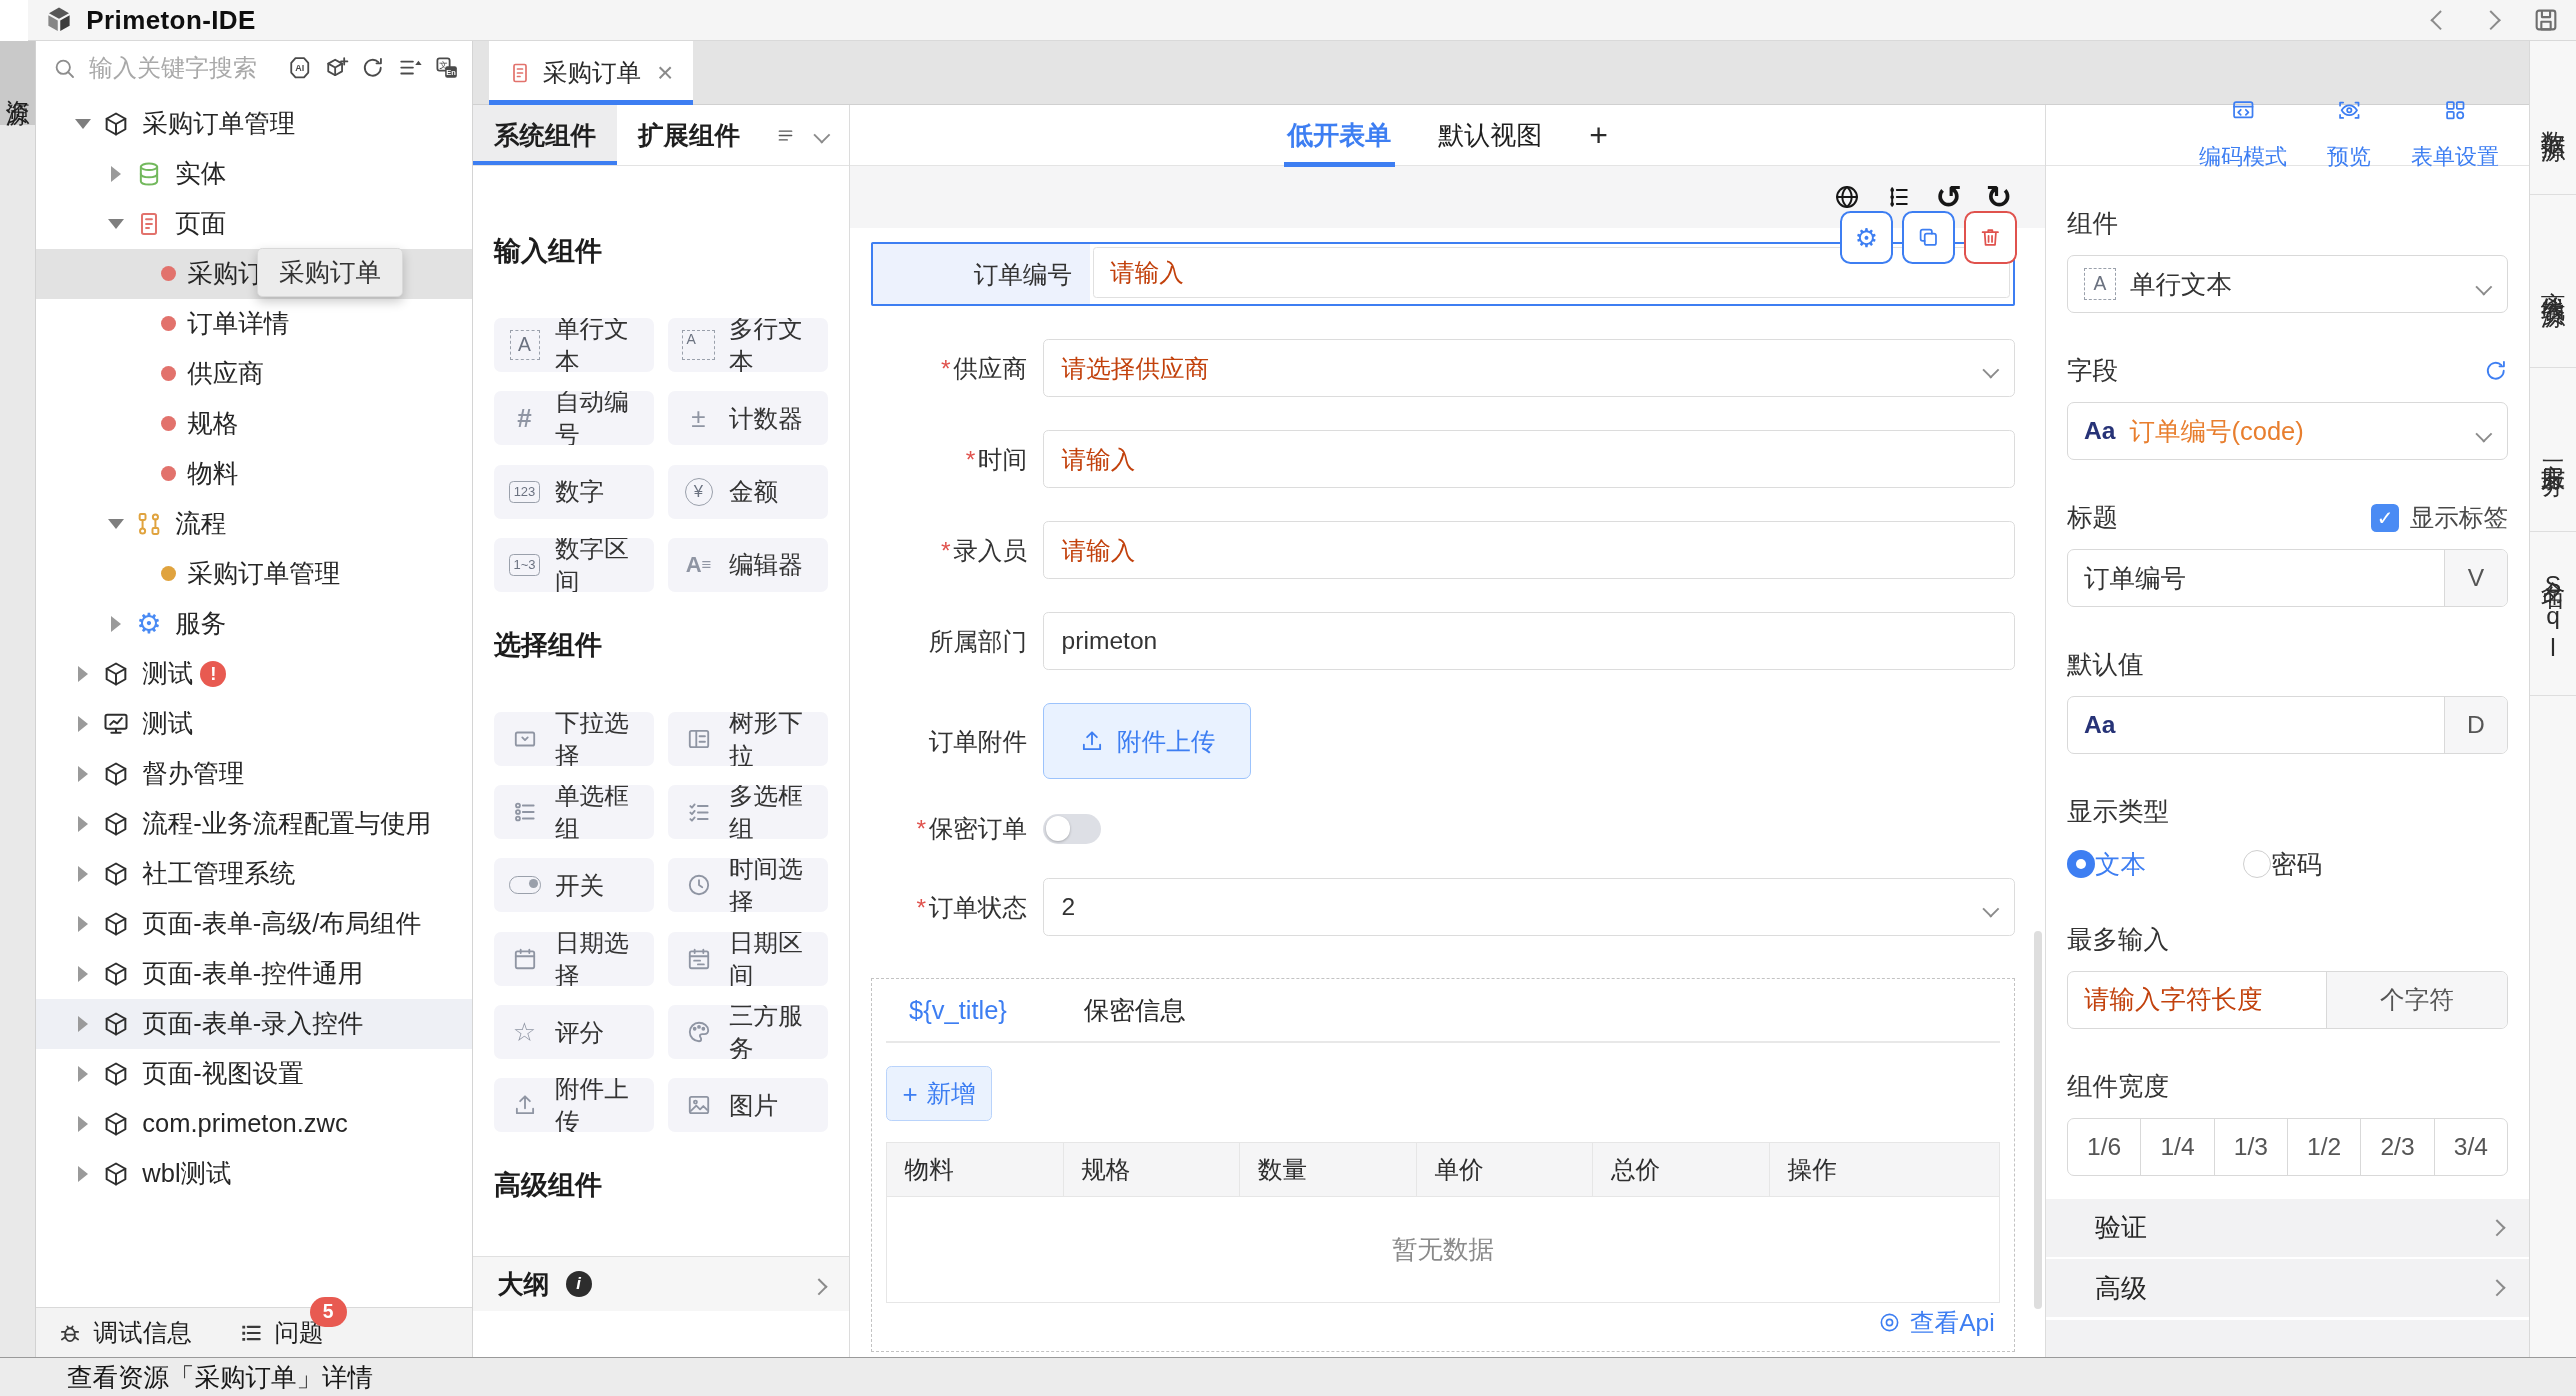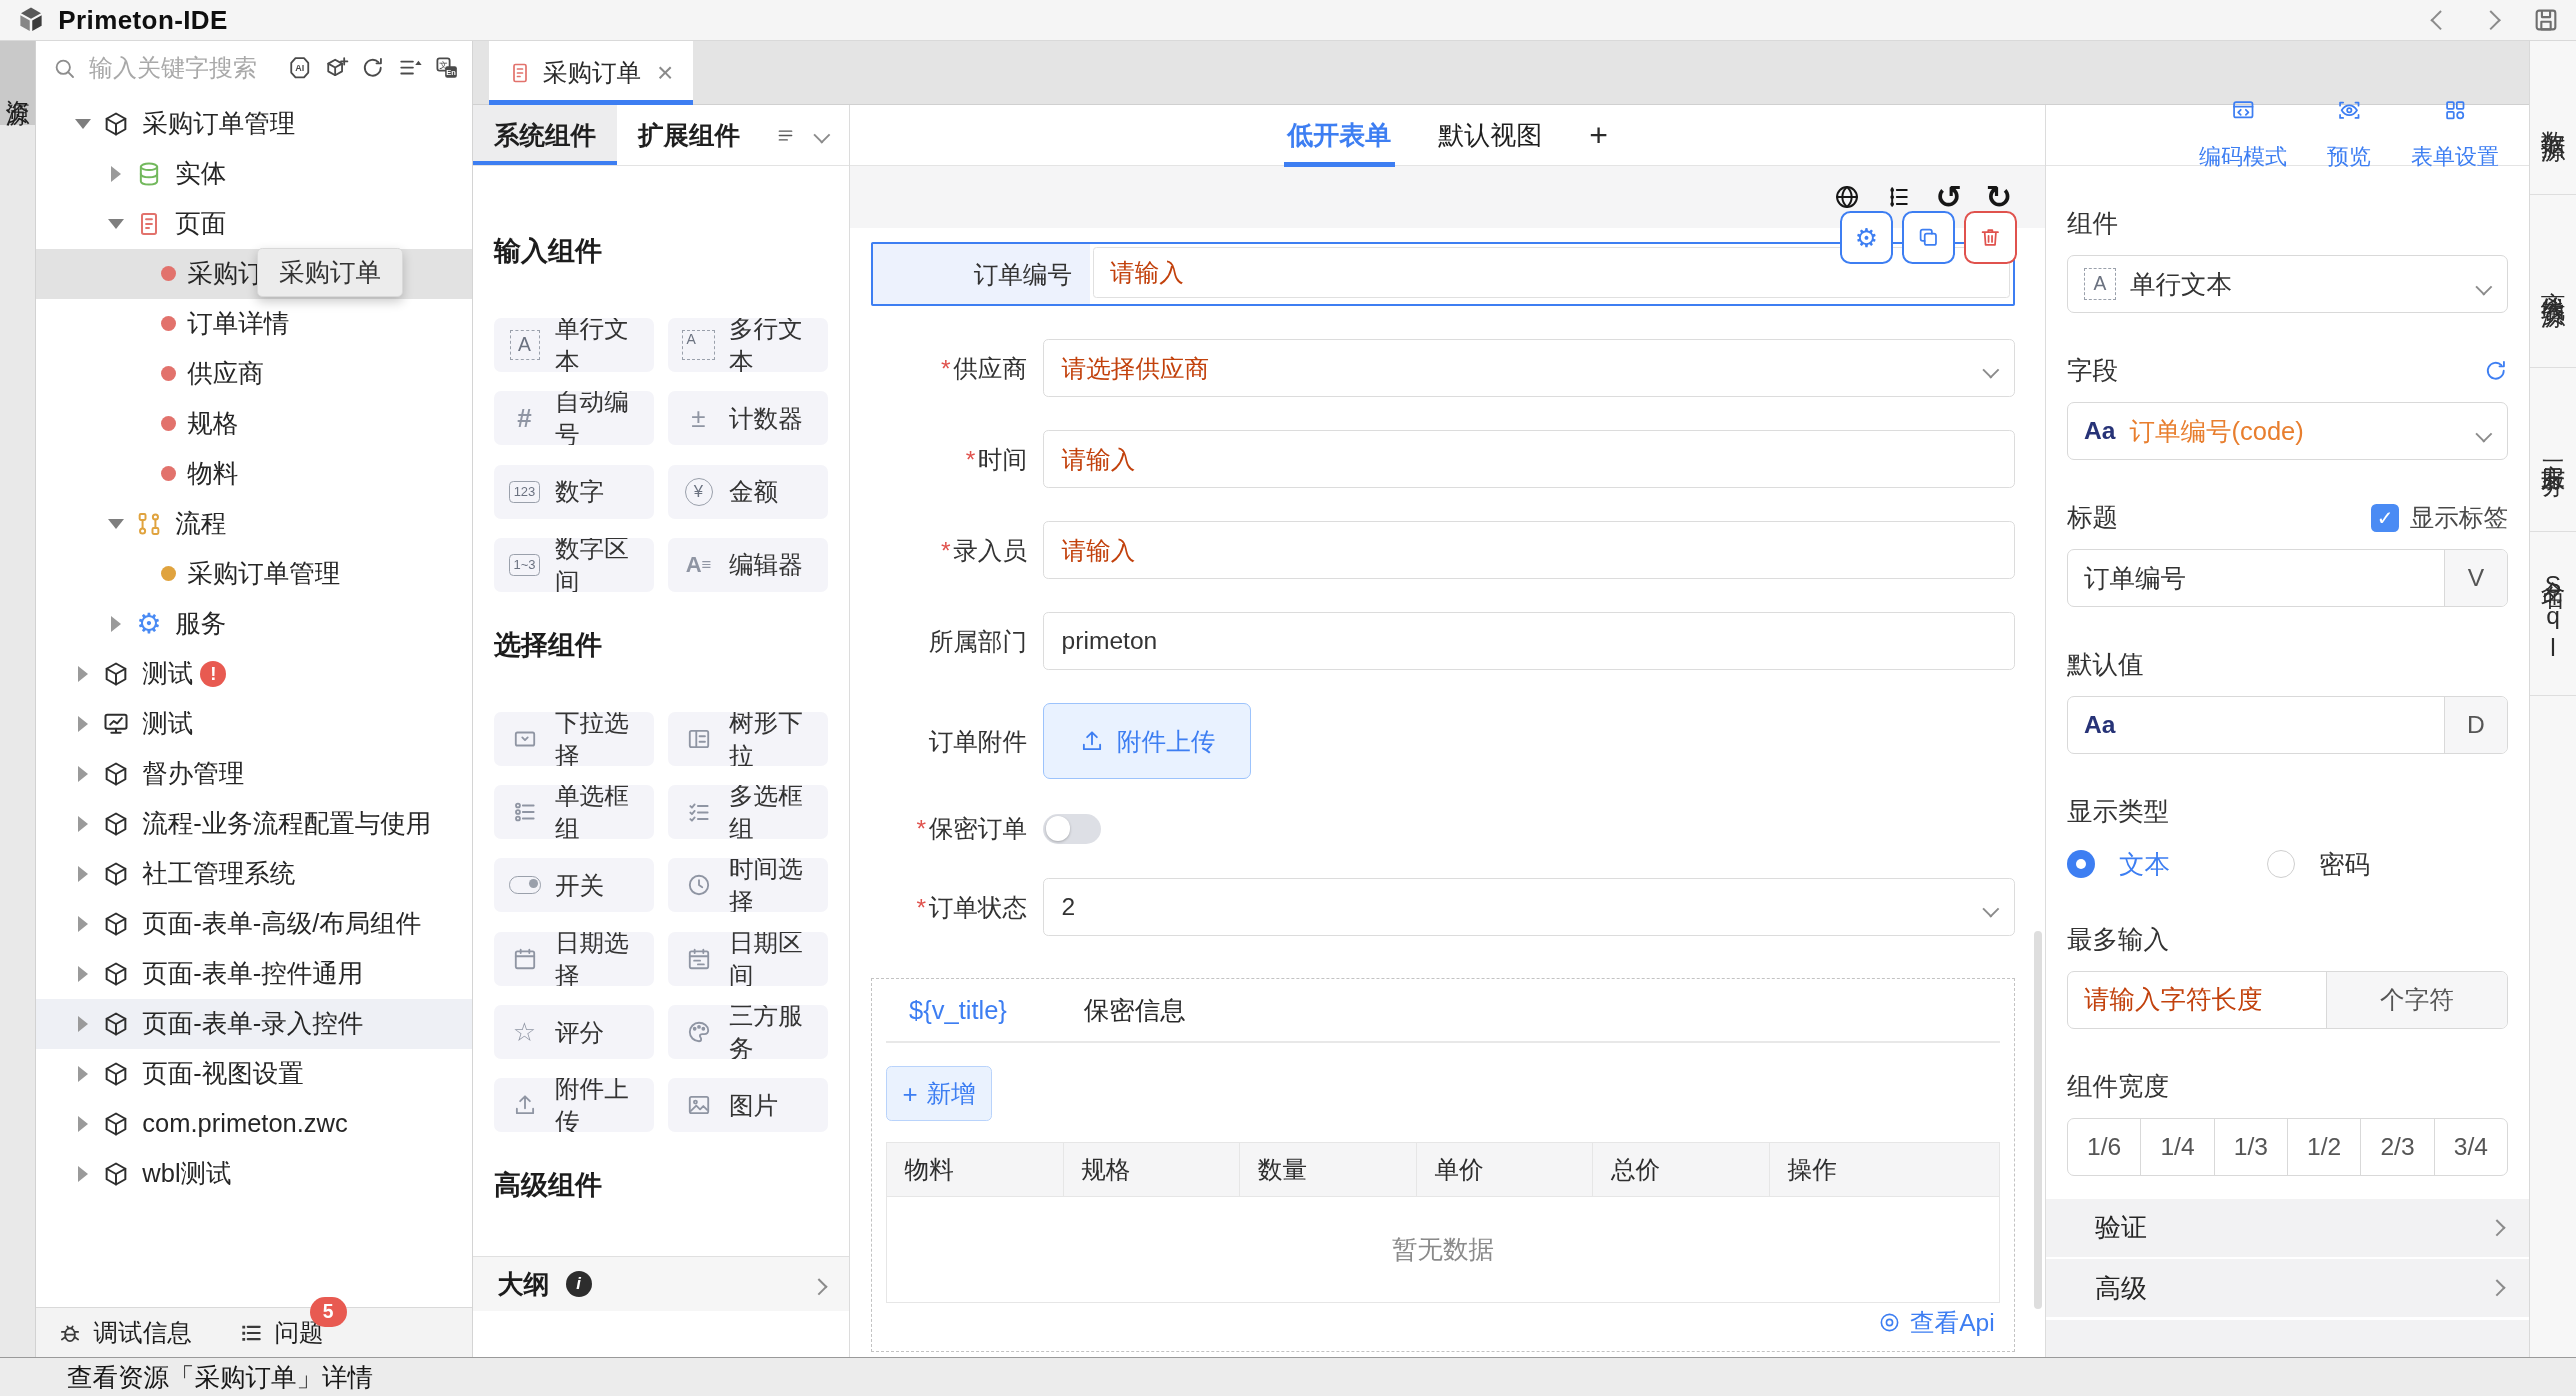--- a/index.html
+++ b/index.html
@@ -1,20 +1,20 @@
 <!DOCTYPE html>
 <html style="font-size:14px"><head>
 <meta charset="utf-8">
 <style>
   html,body{margin:0;padding:0;background:#fff;}
   body{width:2576px;height:1397px;overflow:hidden;font-family:"Liberation Sans","DejaVu Sans",sans-serif;color:#222;}
   .app{width:2576px;height:1397px;display:flex;flex-direction:column;background:#fff;}
   svg{display:block}
   
-  .titlebar{height:40px;flex:none;background:#f5f5f5;border-bottom:0.9px solid #d9d9d9;display:flex;align-items:center;padding:0 16px;gap:12.3px;}
+  .titlebar{height:40px;flex:none;background:#f5f5f5;border-bottom:0.9px solid #d9d9d9;display:flex;align-items:center;padding:0 16px;gap:12.3px;margin-left:28px;}
   .logo{width:30px;height:30px;color:#3c3c3c}
   .title{font-size:26px;font-weight:700;color:#0f0f0f;letter-spacing:0.4px}
   .tb-spacer{flex:1}
   .tb-nav{width:39px;display:flex;justify-content:center;color:#6e6e6e}
   .tb-save{color:#6e6e6e;margin-left:8.8px}
   
   .chev{display:inline-block;width:12.3px;height:12.3px;border-right:2.6px solid #8b8b8b;border-bottom:2.6px solid #8b8b8b;transform:rotate(45deg)}
   .chev.sm{width:9.7px;height:9.7px;border-width:2.2px}
   .chev.r{transform:rotate(-45deg)}
   .chev.l{transform:rotate(135deg)}
@@ -133,21 +133,21 @@
   .i-pad{padding-left:16px;display:flex;align-items:center;gap:14px;flex:1;min-width:0}
   .suffix{width:62px;height:100%;flex:none;margin-left:auto;border-left:1.8px solid #d9d9d9;background:#f6f6f7;display:flex;align-items:center;justify-content:center;font-size:24.6px;color:#555}
   .suffix.wide{width:180px}
   .sel-caret{margin-left:auto;margin-right:17.6px}
   .orange{color:#e87e2e}
   .navy{color:#273377;font-weight:700;font-size:24.6px}
   .refresh-ic{margin-left:auto;color:#3d7ef2}
   .chk{margin-left:auto;display:flex;align-items:center;gap:10.5px;font-size:24.6px;color:#4a4a4a;font-weight:400}
   .cbox{width:28px;height:28px;border-radius:5.3px;background:#4a8bf4;color:#fff;display:flex;align-items:center;justify-content:center;font-size:20px}
   .radios{margin-top:17.6px;display:flex;align-items:center;gap:97px;font-size:25.5px}
-  .radio{display:flex;align-items:center;gap:24px}
+  .radio{display:flex;align-items:center;gap:0}
   .radio.on{color:#3d7ef2}.radio.off{color:#333}
   .rdot{width:28px;height:28px;border-radius:50%;flex:none;position:relative}
   .rdot.on{background:#3d7ef2}
   .rdot.on::after{content:"";position:absolute;left:8.8px;top:8.8px;width:10.5px;height:10.5px;border-radius:50%;background:#fff}
   .rdot.off{border:1.8px solid #cfcfcf;background:#fff;box-sizing:border-box}
   .width-group{margin-top:14px;height:56px;border:1.8px solid #d9d9d9;border-radius:7px;display:flex;overflow:hidden}
   .wcell{flex:1;display:flex;align-items:center;justify-content:center;font-size:24.6px;color:#555;border-right:1.8px solid #d9d9d9}
   .wcell:last-child{border-right:none}
   .insp-bars{margin-top:23px;display:flex;flex-direction:column;gap:2.6px}
   .ibar{height:58px;background:#f2f2f3;display:flex;align-items:center;padding:0 26px 0 49px;font-size:26px;color:#262626}

